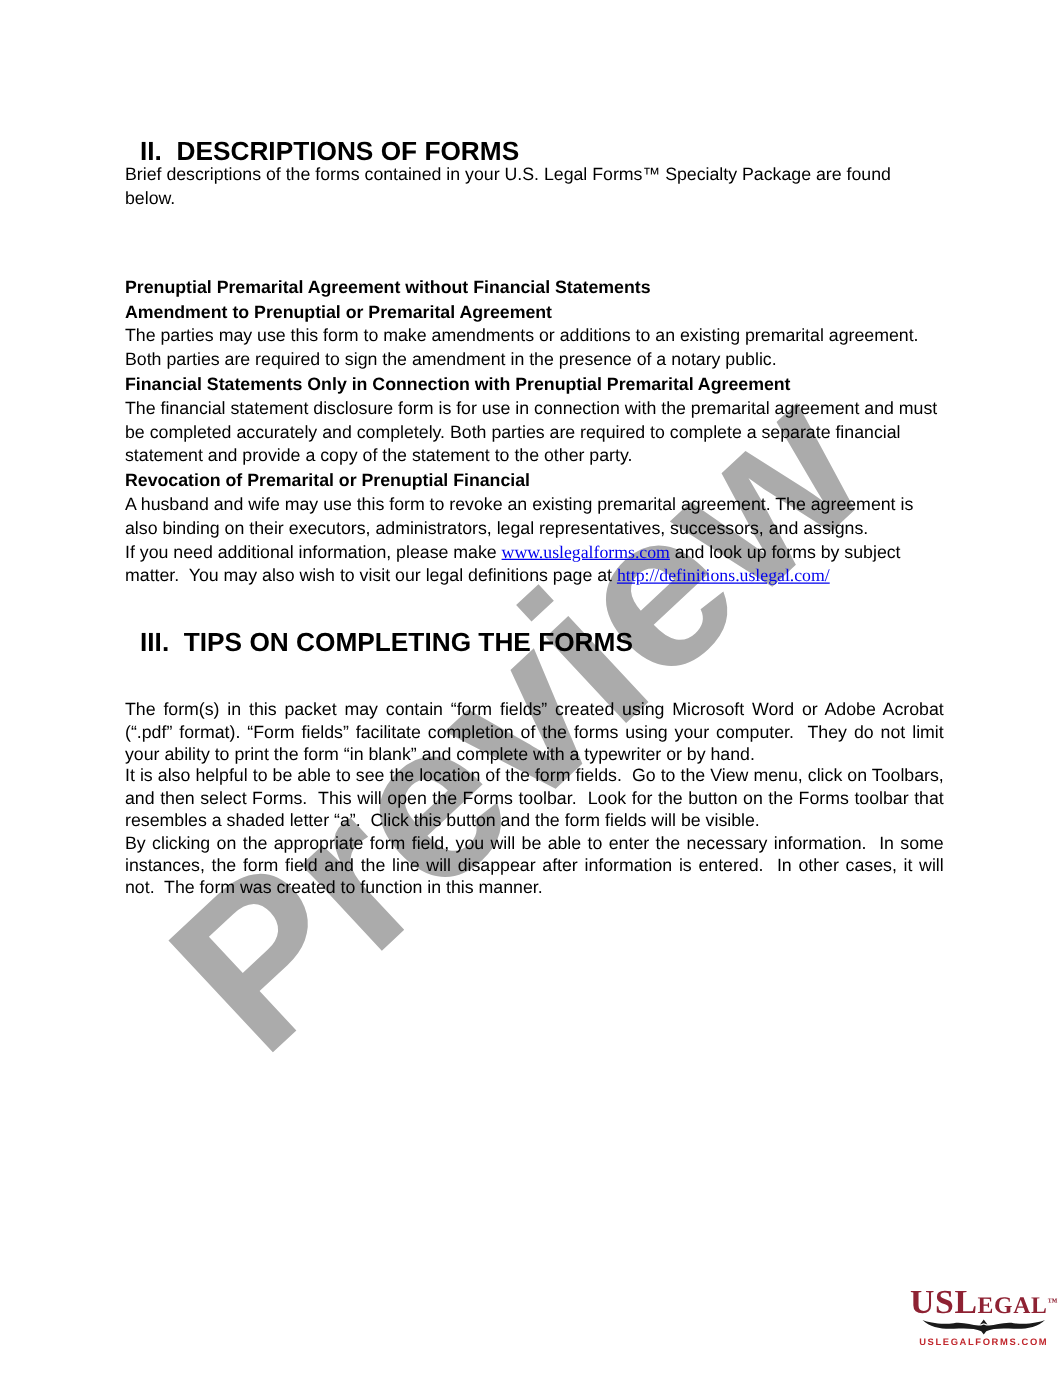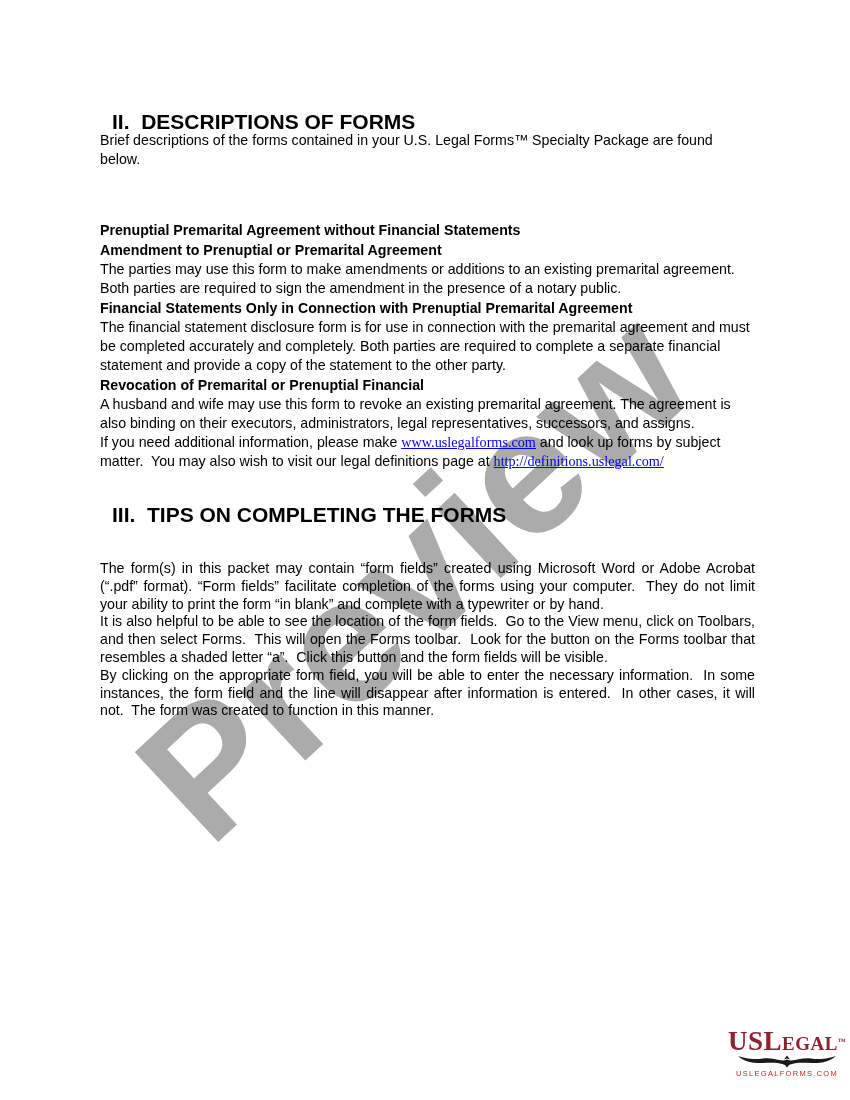--- a/index.html
+++ b/index.html
@@ -92,21 +92,21 @@
     font-size: 8px;
     vertical-align: top;
     position: relative;
     top: 1px;
     letter-spacing: 0;
   }
   .eagle { display: block; margin: 0 auto; width: 104px; height: 13px; }
   .logo-site {
     margin-top: 1px;
     font-size: 7.5px;
-    font-weight: normal;
+    font-weight: bold;
     letter-spacing: 1.3px;
     color: #c1272d;
     white-space: nowrap;
   }
 </style>
 </head>
 <body>
 
 <div class="page">
 

